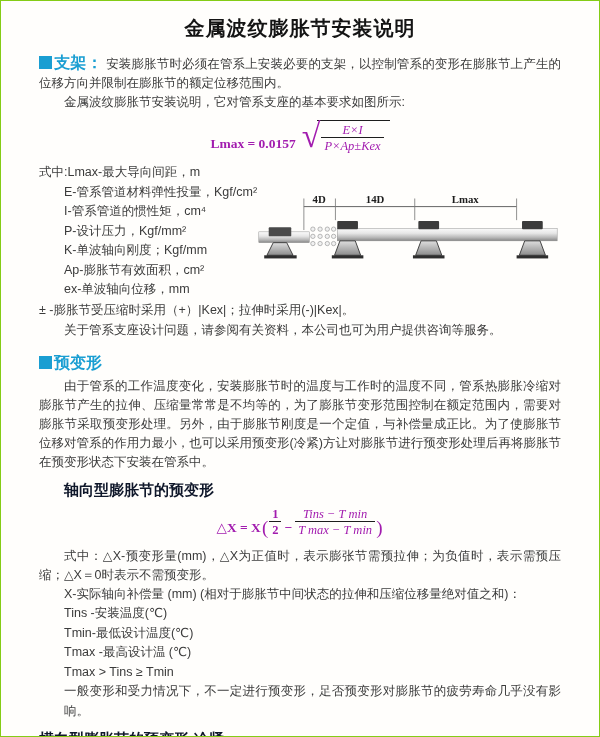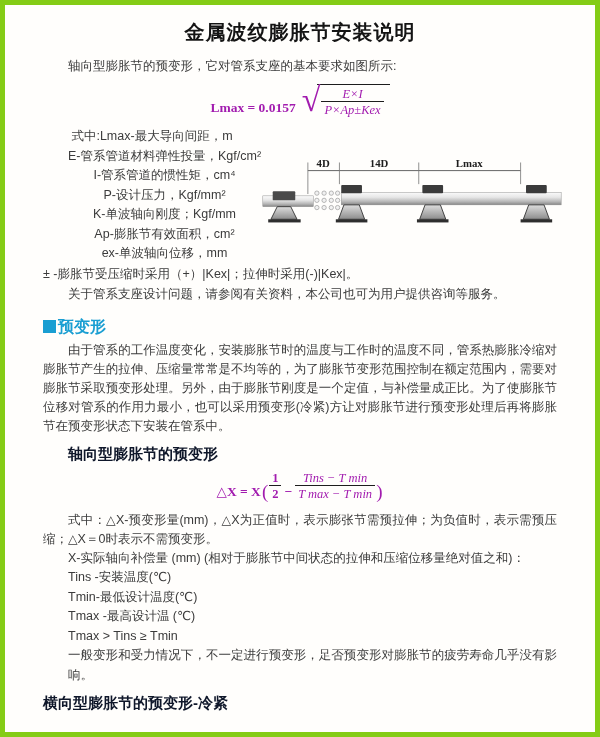--- a/index.html
+++ b/index.html
@@ -2,21 +2,21 @@
 <html><head>
 <meta charset="utf-8">
 <style>
   * { margin:0; padding:0; box-sizing:border-box; }
   html,body { background:#ffffff; }
   .page {
     position:relative;
     width:600px; height:737px;
     margin:0 auto;
     background:#fffefc;
-    border:5px solid #84cc16;
+    border:1px solid #84cc16;
     font-family:"Liberation Sans","DejaVu Sans",sans-serif;
     color:#3b3b3b;
     font-size:12.5px;
     line-height:19px;
     padding:12px 38px 0 38px;
     overflow:hidden;
   }
   .doc-title {
     text-align:center;
     font-size:20px;
@@ -76,38 +76,39 @@
     font-size:12.5px; line-height:14px;
   }
   .frac .num { display:block; padding:0 3px 0 3px; border-bottom:1px solid #1d1d1d; }
   .frac .den { display:block; padding:1px 3px 0 3px;font-family:Liberation Serif, serif; }
   .frac.upright { font-style:normal; font-weight:bold; }
   .fx { font-weight:bold; }
   .paren { font-size:19px; font-weight:normal; vertical-align:-2px; padding:0 1px; }
   .op { padding:0 3px; font-weight:bold; }
   
   .def-diagram-row { display:flex; margin-top:4px; }
-  .def-list { width:218px; flex:0 0 aupx;text-align:center; }
+  .def-list { width:218px; flex:0 0 aupx; }
   .def-list div { line-height:19.5px; white-space:nowrap; }
   .diagram-wrap { flex:1; margin-top:26px; }
   .fullwidth-note { margin-top:1px; }
   .note-line { line-height:19.5px; }
   .notes-block .note-line { white-space:nowrap; }
   .note-wrap { white-space:normal !important; text-align:justify; }
   .ind { margin-left:25px; }
 </style>
 </head>
 <body>
 
 <div class="page">
 
   <div class="doc-title">金属波纹膨胀节安装说明</div>
 
-
-  <p class="para indent">轴向型膨胀节的预变形，它对管系支座的基本要求如图所示:</p>
+  <p class="para"><span class="sec-head-inline"><span class="sq"></span><span class="sec-label">支架：</span></span> <span>安装膨胀节时必须在管系上安装必要的支架，以控制管系的变形在膨胀节上产生的位移方向并限制在膨胀节的额定位移范围内。</span></p>
+
+  <p class="para indent">金属波纹膨胀节安装说明，它对管系支座的基本要求如图所示:</p>
 
   <div class="formula-row">
     <span class="lhs">Lmax = 0.0157</span>
     <span class="sqrt">
       <span class="sqrt-sign">√</span>
       <span class="sqrt-body">
         <span class="frac">
           <span class="num">E×I</span>
           <span class="den">P×Ap±Kex</span>
         </span>

